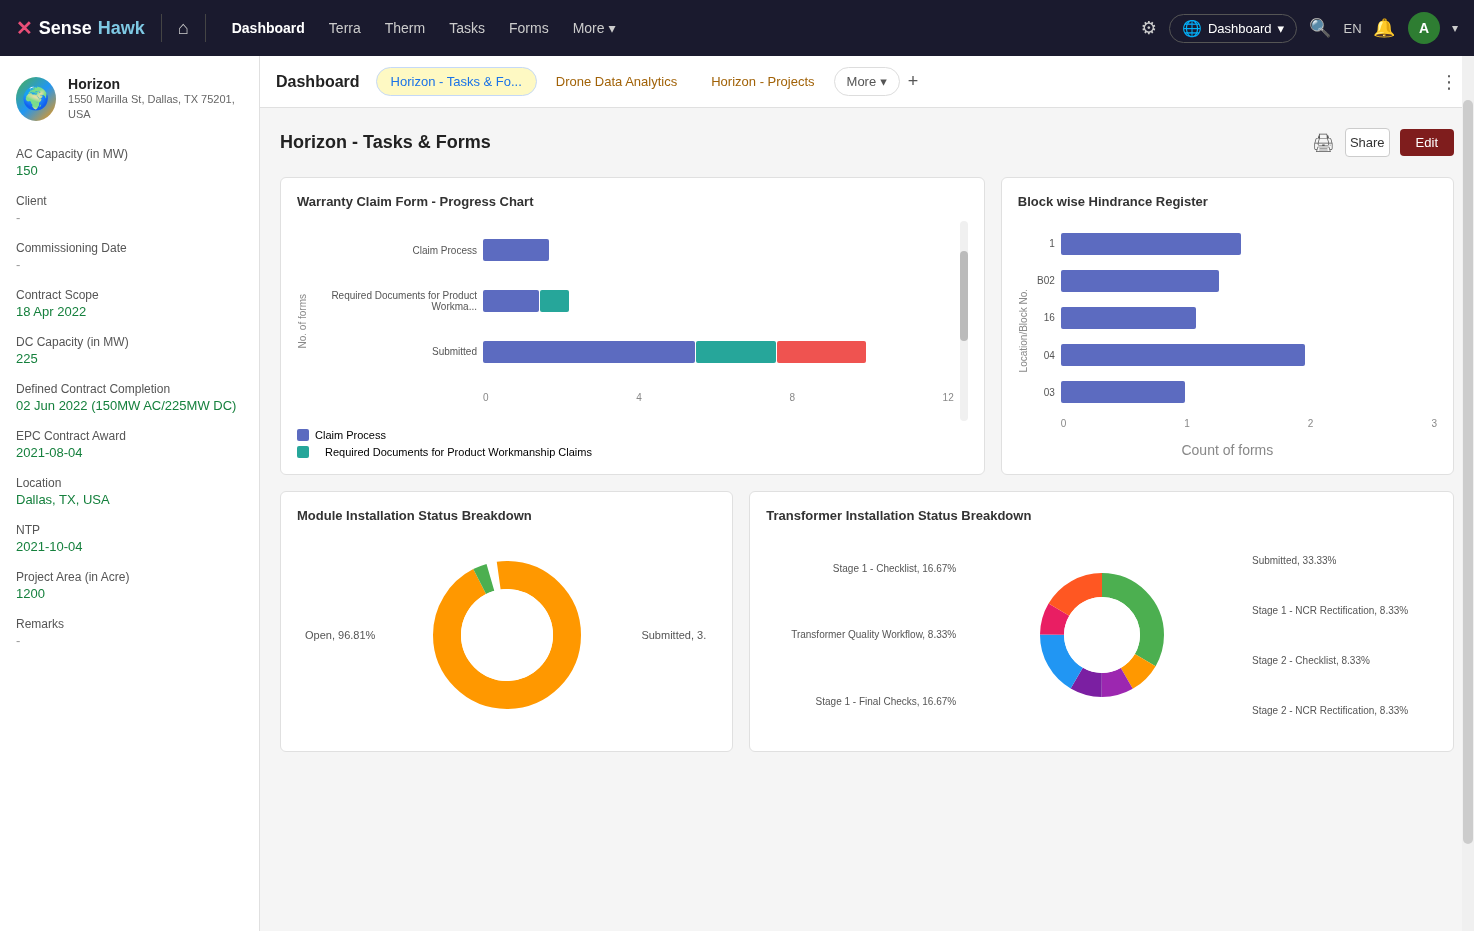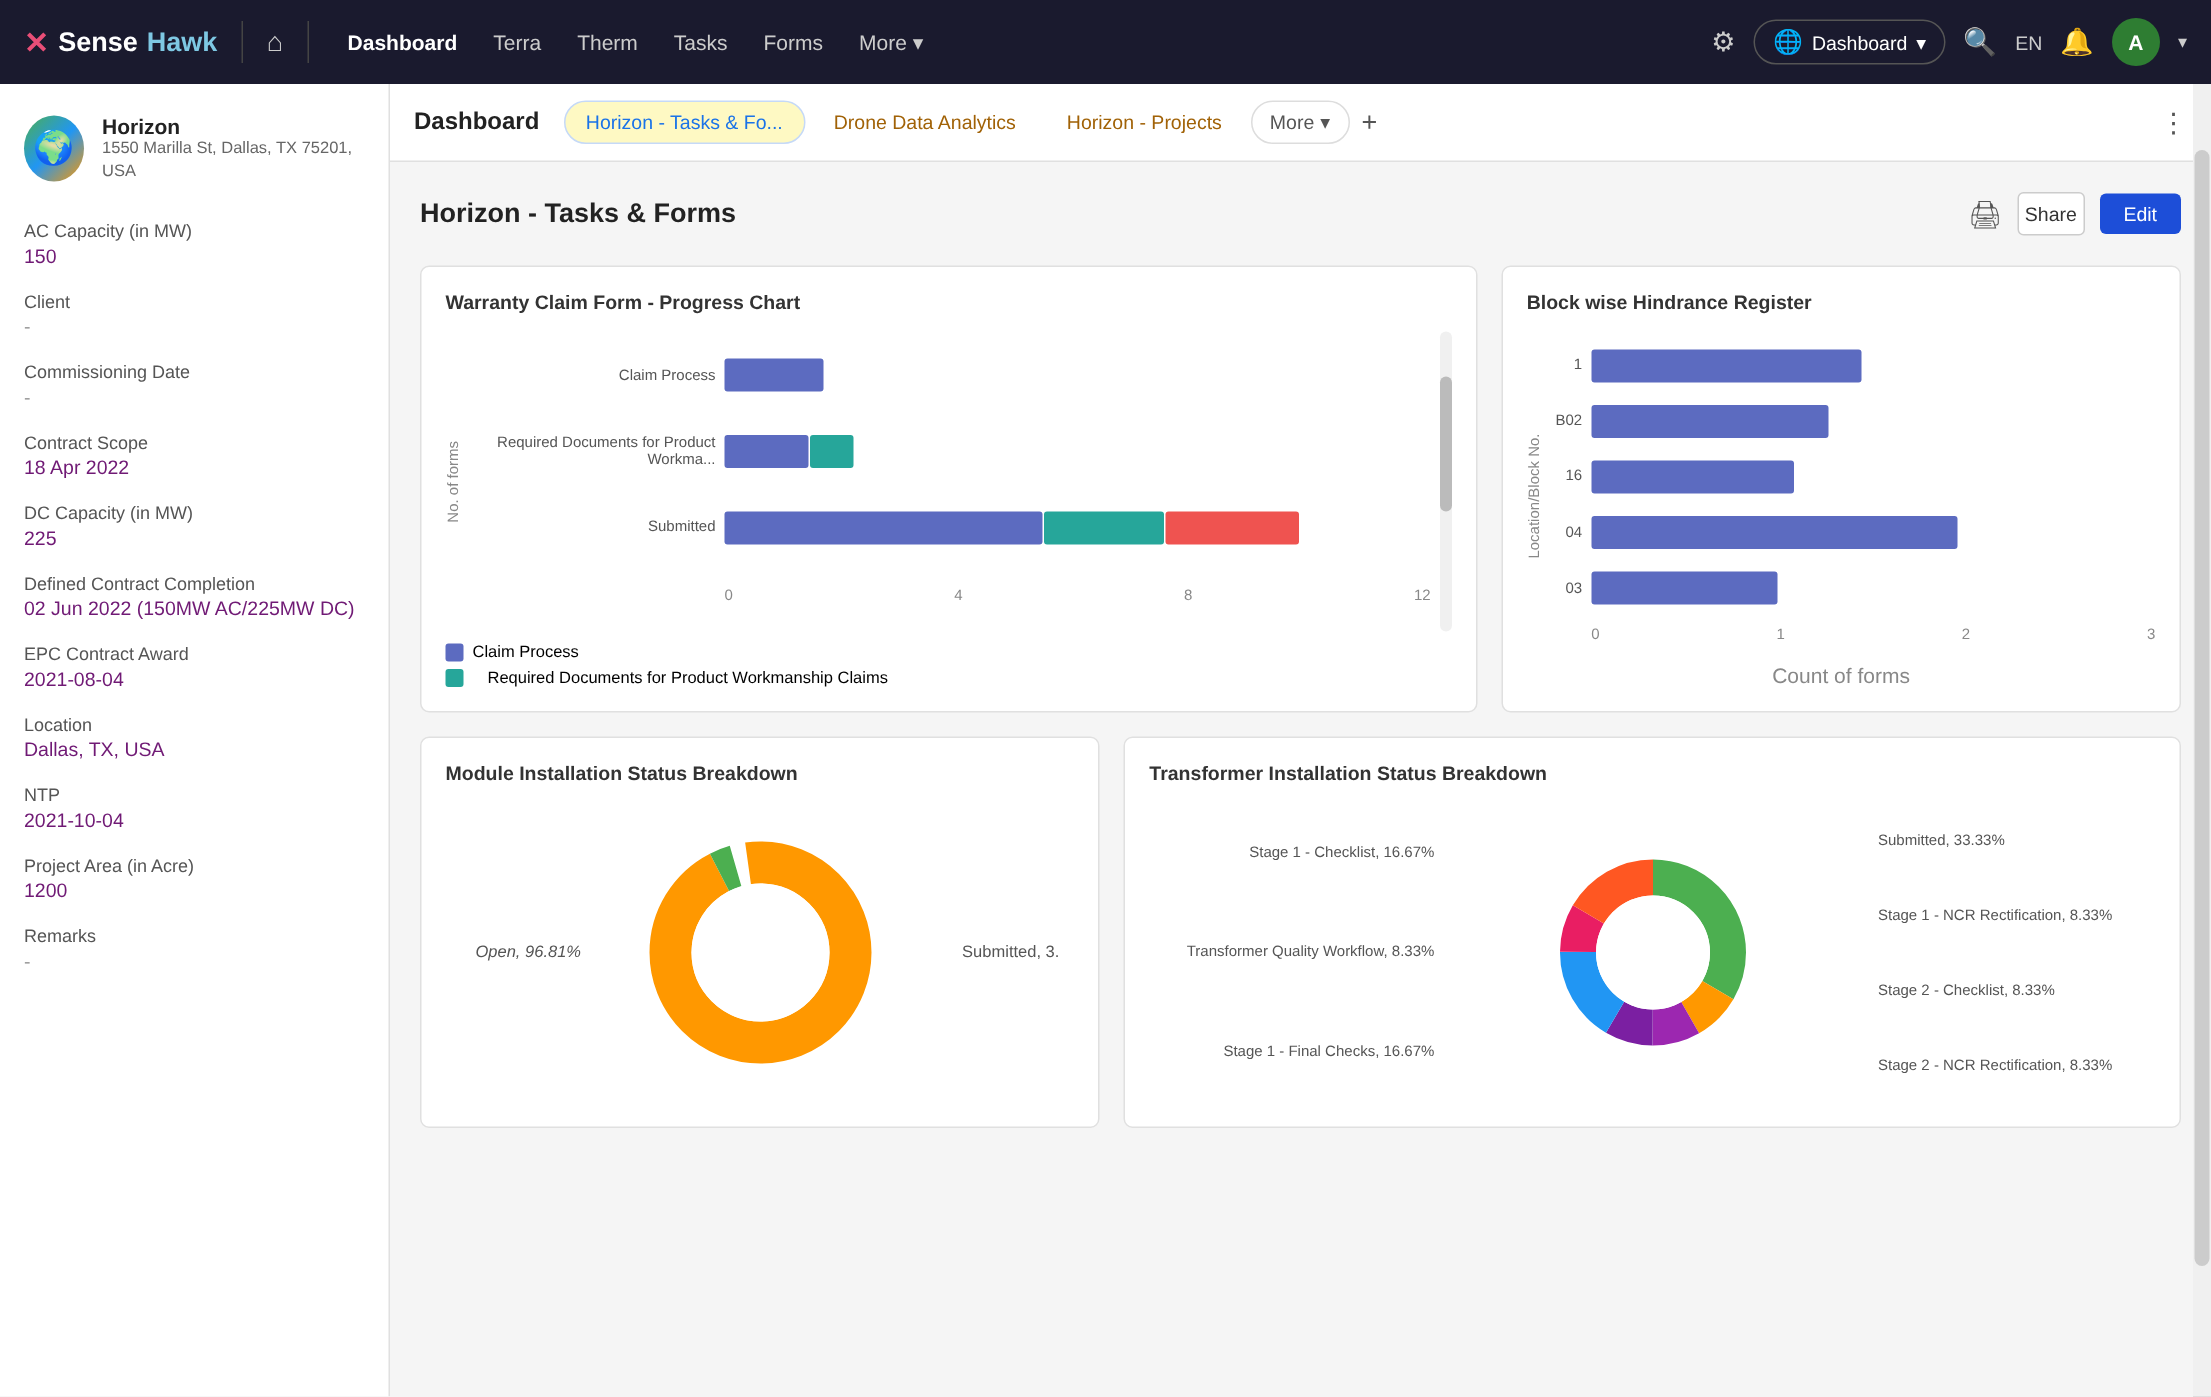--- a/index.html
+++ b/index.html
@@ -50,21 +50,21 @@
     }
     .sidebar-org { display: flex; align-items: center; gap: 12px; margin-bottom: 24px; }
     .sidebar-globe {
       width: 44px; height: 44px; border-radius: 50%; background: linear-gradient(135deg, #4CAF50, #2196F3, #FF9800);
       display: flex; align-items: center; justify-content: center; font-size: 22px;
     }
     .sidebar-org-info .org-name { font-size: 14px; font-weight: 600; color: #222; }
     .sidebar-org-info .org-address { font-size: 11px; color: #666; line-height: 1.4; }
     .sidebar-field { margin-bottom: 16px; }
     .sidebar-field-label { font-size: 12px; color: #555; font-weight: 500; margin-bottom: 2px; }
-    .sidebar-field-value { font-size: 13px; color: #701a75; }
+    .sidebar-field-value { font-size: 13px; color: #15803d; }
     .sidebar-field-value.empty { color: #999; }
 
     
     .main { flex: 1; min-height: calc(100vh - 56px); background: #f5f5f5; }
 
     
     .dashboard-header {
       background: white; border-bottom: 1px solid #e0e0e0;
       padding: 0 16px; display: flex; align-items: center; gap: 0; height: 52px;
     }
@@ -89,21 +89,21 @@
       display: flex; align-items: center; justify-content: space-between; margin-bottom: 20px;
     }
     .dashboard-page-title { font-size: 18px; font-weight: 600; color: #222; }
     .dashboard-actions { display: flex; align-items: center; gap: 10px; }
     .action-print { font-size: 18px; color: #555; cursor: pointer; }
     .action-share-btn {
       padding: 6px 4px; border: 1px solid #ccc; border-radius: 4px; font-size: 13px;
       cursor: pointer; background: white; color: #333; font-weight: 500;
     }
     .action-edit-btn {
-      padding: 6px 16px; background: #1d4ed8; color: white; border: none;
+      padding: 6px 16px; background: #7f1d1d; color: white; border: none;
       border-radius: 4px; font-size: 13px; cursor: pointer; font-weight: 500;
     }
 
     
     .charts-row { display: flex; gap: 16px; margin-bottom: 16px; }
     .chart-card {
       background: white; border-radius: 6px; border: 1px solid #e0e0e0; padding: 16px;
       flex: 1;
     }
     .chart-card-title { font-size: 13px; font-weight: 600; color: #333; margin-bottom: 12px; }
@@ -336,21 +336,21 @@
           </div>
           <div style="text-align:center; font-size:14px; color:#888; margin-top:1px;">Count of forms</div>
         </div>
       </div>
 
       <div class="charts-row">
 
         <div class="chart-card" style="flex:1;">
           <div class="chart-card-title">Module Installation Status Breakdown</div>
           <div style="display:flex; align-items:center; justify-content:center; height:200px; position:relative;">
-            <span style="font-size:11px; color:#555; position:absolute; left:20px; top:50%; transform:translateY(-50%);font-style:italic;">Open, 96.81%</span>
+            <span style="font-size:11px; color:#555; position:absolute; left:8px; top:50%; transform:translateY(-50%);">Open, 96.81%</span>
             <svg width="160" height="160" viewBox="0 0 160 160">
 
               <circle cx="80" cy="80" r="60" fill="none" stroke="#ff9800" stroke-width="28" stroke-dasharray="348 20" stroke-dashoffset="0" transform="rotate(-90 80 80)"></circle>
 
               <circle cx="80" cy="80" r="60" fill="none" stroke="#4caf50" stroke-width="28" stroke-dasharray="11.5 356.5" stroke-dashoffset="-348" transform="rotate(-90 80 80)"></circle>
               <circle cx="80" cy="80" r="46" fill="white"></circle>
             </svg>
             <span style="font-size:11px; color:#555; position:absolute; right:10px; top:50%; transform:translateY(-50%);">Submitted, 3.</span>
           </div>
         </div>

